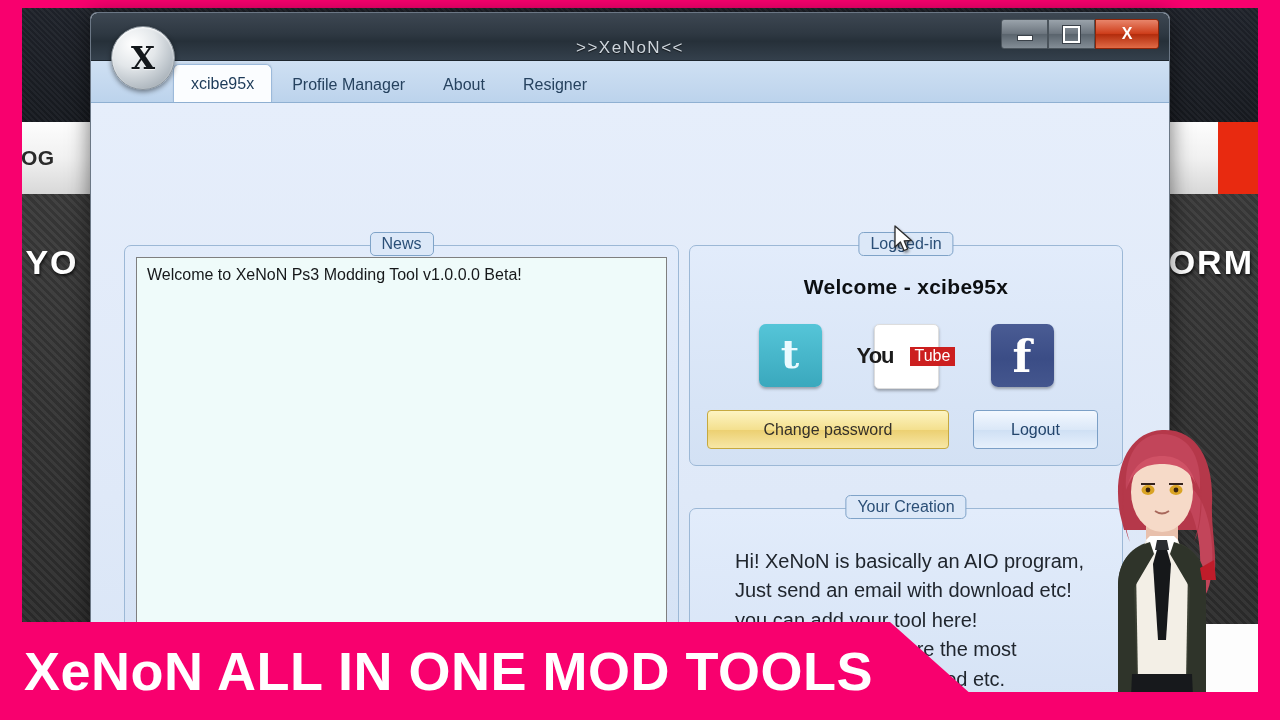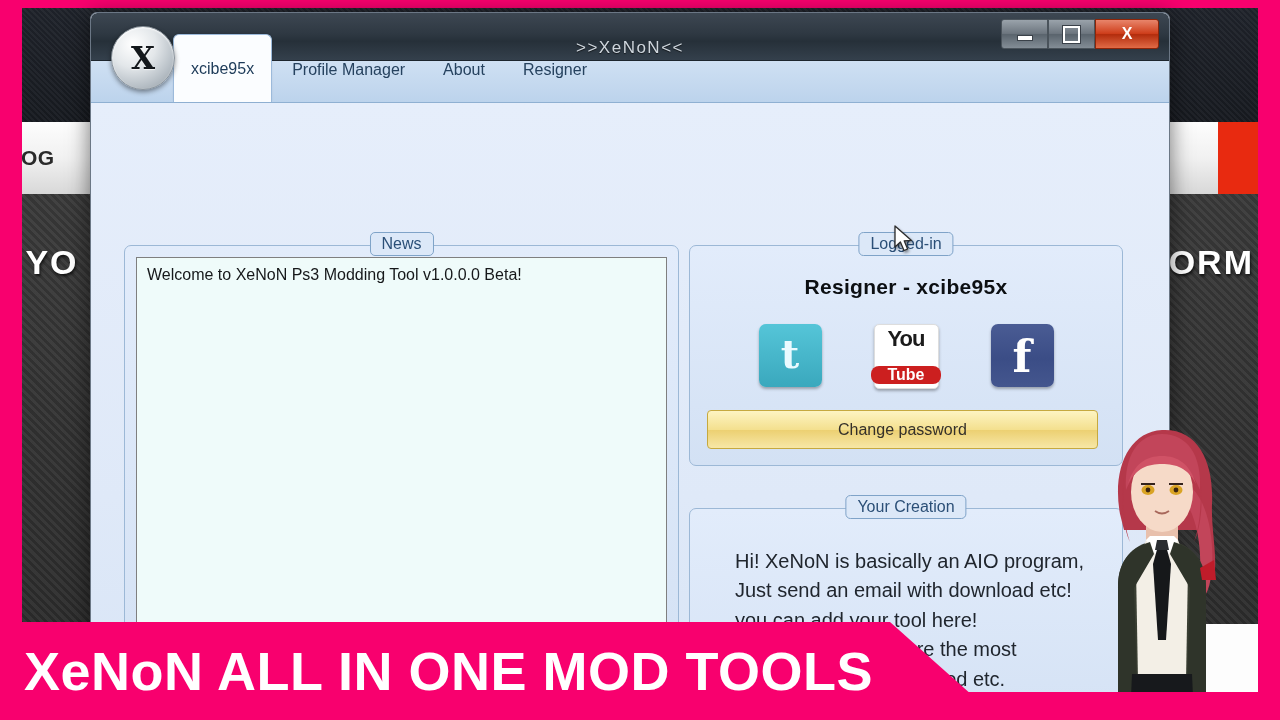--- a/index.html
+++ b/index.html
@@ -75,21 +75,21 @@
 
   
   .tabstrip{
     position:relative;height:41px;
     background:linear-gradient(#cfe0f3,#bcd3ec);
     border-bottom:1px solid #8fb0d2;
     padding-left:82px;
     display:flex;align-items:flex-end;
   }
   .tab{
-    height:33px;line-height:33px;padding:16px 17px;margin-right:2px;
+    height:33px;line-height:33px;padding:1px 17px;margin-right:2px;
     font-size:16px;color:#26425f;
     border:1px solid transparent;border-bottom:none;
     border-radius:6px 6px 0 0;
     cursor:default;
   }
   .tab.active{
     background:#fbfdff;color:#1c3a58;
     border-color:#9cbadb;
     height:35px;line-height:35px;
     box-shadow:0 -1px 2px rgba(0,0,0,.08);
@@ -138,23 +138,23 @@
   #login-group{left:598px;top:142px;width:432px;height:219px;}
   .welcome{
     position:absolute;left:0;right:0;top:29px;text-align:center;
     font-size:21px;font-weight:bold;color:#0c0f12;letter-spacing:.3px;
   }
   .social-row{position:absolute;left:0;right:0;top:78px;display:flex;justify-content:center;gap:52px;}
   .sicon{width:63px;height:63px;border-radius:7px;display:flex;align-items:center;justify-content:center;
     box-shadow:0 2px 3px rgba(0,0,0,.3);cursor:pointer;}
   .sicon.tw{background:linear-gradient(#55c5d8,#3aa8bd);}
   .sicon.tw span{color:#eafaff;font-size:40px;font-family:"DejaVu Serif",serif;font-weight:bold;line-height:1;margin-top:-4px;}
-  .sicon.yt{background:#fff;border:1px solid #ddd;flex-direction:column;gap:16px;border-radius:5px;}
+  .sicon.yt{background:#fff;border:1px solid #ddd;gap:16px;border-radius:5px;}
   .yt-you{color:#1b1b1b;font-size:22px;font-weight:bold;line-height:.95;letter-spacing:-1px;}
-  .yt-tube{background:#cc1f1f;color:#fff;font-size:16px;font-weight:bold;border-radius:8px;padding:0 16px;line-height:1.15;}
+  .yt-tube{background:#cc1f1f;color:#fff;font-size:16px;font-weight:normal;border-radius:0;padding:0 5px;line-height:1.15;}
   .sicon.fb{background:linear-gradient(#4a5c94,#3b4d86 55%,#44568e);}
   .sicon.fb span{color:#fff;font-size:44px;font-weight:bold;font-family:"DejaVu Serif",serif;line-height:1;margin-top:2px;}
   .btn-row{position:absolute;left:17px;right:24px;bottom:16px;display:flex;gap:24px;}
   .btn{
     height:37px;border-radius:4px;font-size:16px;
     display:flex;align-items:center;justify-content:center;cursor:pointer;
   }
   .btn-gold{
     flex:1.95;background:linear-gradient(#fdf4c2,#f4e08f 50%,#ecd072 52%,#f7e7a6);
     border:1px solid #c6a93f;color:#34302a;
@@ -244,37 +244,38 @@
 
   <div class="client">
 
     <div class="groupbox" id="news-group">
       <div class="gb-caption">News</div>
       <div class="news-text">Welcome to XeNoN Ps3 Modding Tool v1.0.0.0 Beta!</div>
     </div>
 
     <div class="groupbox" id="login-group">
       <div class="gb-caption">Logged-in</div>
-      <div class="welcome">Resigner - xcibe95x</div>
+      <div class="welcome">Welcome - xcibe95x</div>
 
       <div class="social-row">
         <div class="sicon tw">
           <span>t</span>
         </div>
         <div class="sicon yt">
           <div class="yt-you">You</div>
           <div class="yt-tube">Tube</div>
         </div>
         <div class="sicon fb">
           <span>f</span>
         </div>
       </div>
 
       <div class="btn-row">
         <div class="btn btn-gold">Change password</div>
+        <div class="btn btn-blue">Logout</div>
       </div>
     </div>
 
     <div class="groupbox" id="creation-group">
       <div class="gb-caption">Your Creation</div>
       <div class="creation-text">
         <div>Hi! XeNoN is basically an AIO program,</div>
         <div>Just send an email with download etc!</div>
         <div>you can add your tool here!</div>
         <div>You can found in there the most</div>

